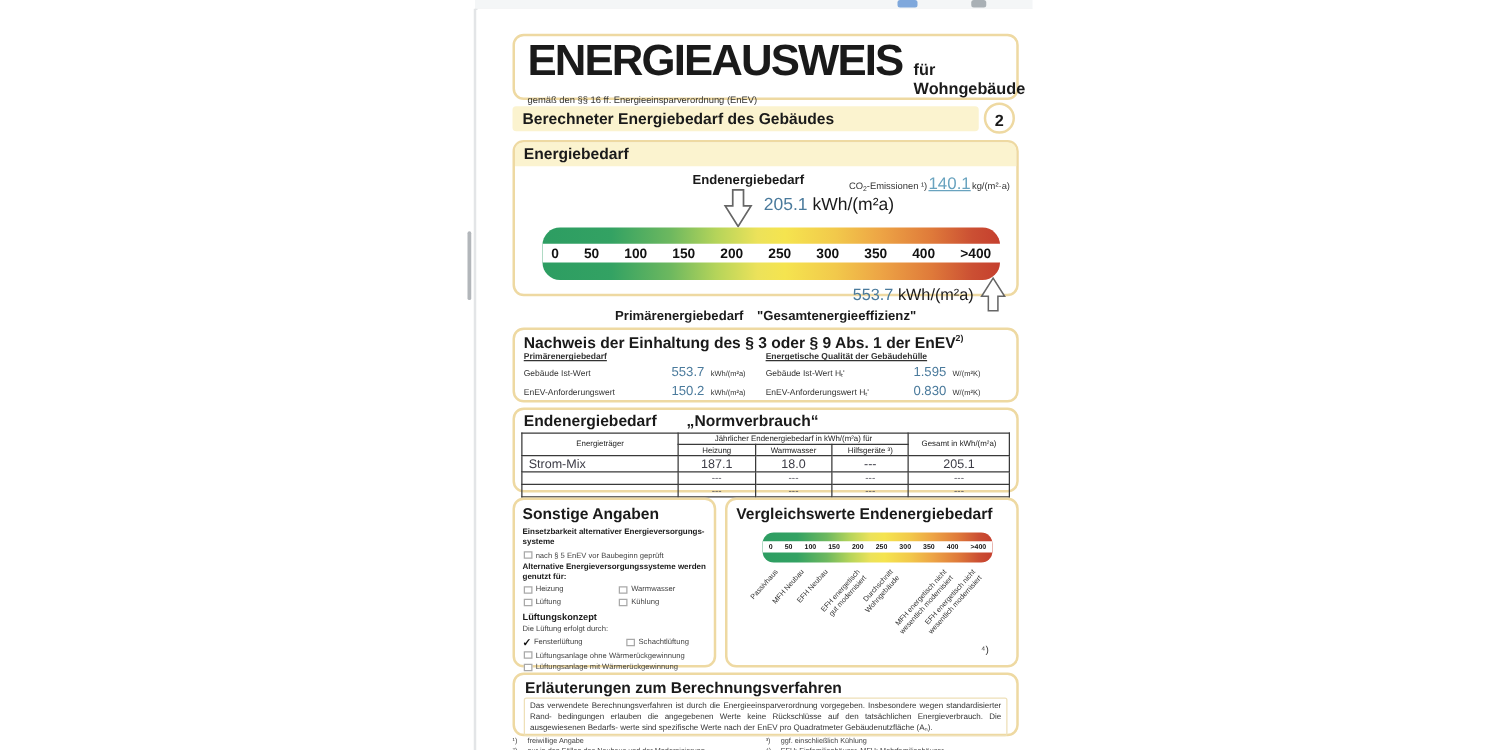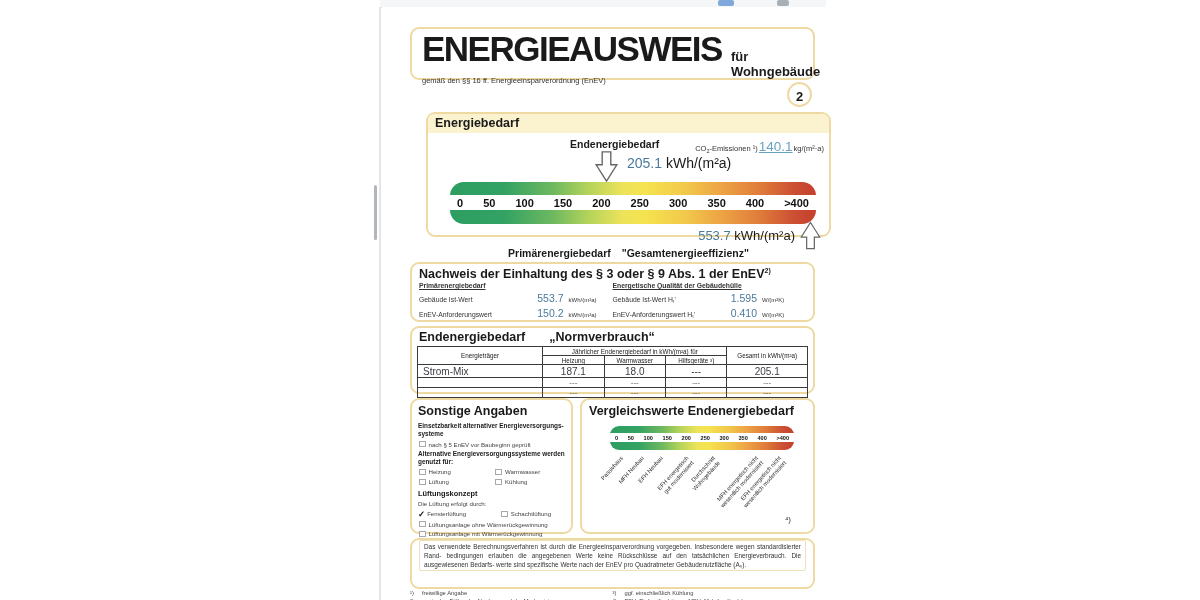--- a/index.html
+++ b/index.html
@@ -20,21 +20,21 @@
   .hdr-row{display:flex;align-items:baseline;gap:9px;}
   .hdr-title{font-size:35px;font-weight:bold;letter-spacing:-1.5px;line-height:38px;}
   .hdr-for{font-size:13px;font-weight:bold;}
   .hdr-law{font-size:7.5px;color:#333;margin-top:-3px;}
   
   .secbar{position:absolute;left:28px;top:78px;width:373px;height:20px;border-radius:3px;
           font-size:12.5px;font-weight:bold;line-height:20px;padding-left:8px;box-sizing:border-box;}
   .badge{position:absolute;left:405px;top:75px;width:25px;height:25px;border:2.5px solid #eed9a2;border-radius:50%;
          background:#fff;font-size:13px;font-weight:bold;text-align:center;line-height:25px;box-sizing:border-box;}
   
-  .b-energie{left:44px;top:105px;width:405px;height:125px;}
+  .b-energie{left:28px;top:105px;width:405px;height:125px;}
   .b-energie .head{height:19px;font-size:12.5px;font-weight:bold;line-height:19px;padding-left:7px;border-radius:6px 6px 0 0;}
   .endlabel{position:absolute;left:142px;top:24px;font-size:10.5px;font-weight:bold;}
   .co2{position:absolute;right:5px;top:25px;font-size:7.5px;color:#333;display:flex;align-items:baseline;}
   .co2 .sub{font-size:5.5px;position:relative;top:2px;}
   .co2 .val{font-size:13.5px;margin:0 1px 0 1px;}
   .arrow-down{position:absolute;left:165px;top:37px;width:27px;height:31px;}
   .endval{position:absolute;left:199px;top:41px;font-size:14px;}
   .scalebar{position:absolute;left:22px;top:68px;width:366px;height:42px;border-radius:14px;overflow:hidden;
     background:linear-gradient(90deg,#2d9d62 0%,#33a263 15%,#6db85f 28%,#b5d45a 38%,#ece25a 47%,#f5e44f 53%,#f2c94b 64%,#eda445 74%,#df7a3a 85%,#cb4f33 94%,#c53f2e 100%);}
   .scalebar .stripe{position:absolute;left:0;right:0;top:13px;height:15px;background:#fff;
@@ -110,20 +110,21 @@
   <div class="page">
 
     <div class="box hdr">
       <div class="hdr-row">
         <span class="hdr-title">ENERGIEAUSWEIS</span>
         <span class="hdr-for">für Wohngebäude</span>
       </div>
       <div class="hdr-law">gemäß den §§ 16 ff. Energieeinsparverordnung (EnEV)</div>
     </div>
 
+    <div class="secbar strip">Berechneter Energiebedarf des Gebäudes</div>
     <div class="badge">2</div>
 
     <div class="box b-energie">
       <div class="head strip">Energiebedarf</div>
       <span class="endlabel">Endenergiebedarf</span>
       <span class="co2">
         <span>CO</span>
           <span class="sub">2</span>
           <span>-Emissionen ¹)</span>
           <span class="val blue-light">140.1</span>
@@ -183,21 +184,21 @@
         </div>
         <div class="nw-col">
           <div class="nw-h">Energetische Qualität der Gebäudehülle</div>
           <div class="nw-row">
             <span class="lab">Gebäude Ist-Wert Hₜ'</span>
             <span class="v blue">1.595</span>
             <span class="u">W/(m²K)</span>
           </div>
           <div class="nw-row">
             <span class="lab">EnEV-Anforderungswert Hₜ'</span>
-            <span class="v blue">0.410</span>
+            <span class="v blue">0.830</span>
             <span class="u">W/(m²K)</span>
           </div>
         </div>
       </div>
     </div>
 
     <div class="box b-table">
       <div class="head">
         <span>Endenergiebedarf</span>
         <span>„Normverbrauch“</span>
@@ -315,20 +316,21 @@
       <span class="vlabel" style="right:101px;">Durchschnitt
 Wohngebäude</span>
       <span class="vlabel" style="right:58px;">MFH energetisch nicht
 wesentlich modernisiert</span>
       <span class="vlabel" style="right:35px;">EFH energetisch nicht
 wesentlich modernisiert</span>
       <span class="v-fn">⁴)</span>
     </div>
 
     <div class="box b-erl">
+      <div class="title">Erläuterungen zum Berechnungsverfahren</div>
       <div class="erl-body">Das verwendete Berechnungsverfahren ist durch die Energieeinsparverordnung vorgegeben. Insbesondere wegen standardisierter Rand- bedingungen erlauben die angegebenen Werte keine Rückschlüsse auf den tatsächlichen Energieverbrauch. Die ausgewiesenen Bedarfs- werte sind spezifische Werte nach der EnEV pro Quadratmeter Gebäudenutzfläche (Aₙ).</div>
     </div>
 
     <div class="fnotes">
       <div class="fn-col">
         <div class="fn-line">
             <span class="fn-mark">¹)</span>
             <span>freiwillige Angabe</span>
           </div>
         <div class="fn-line">

